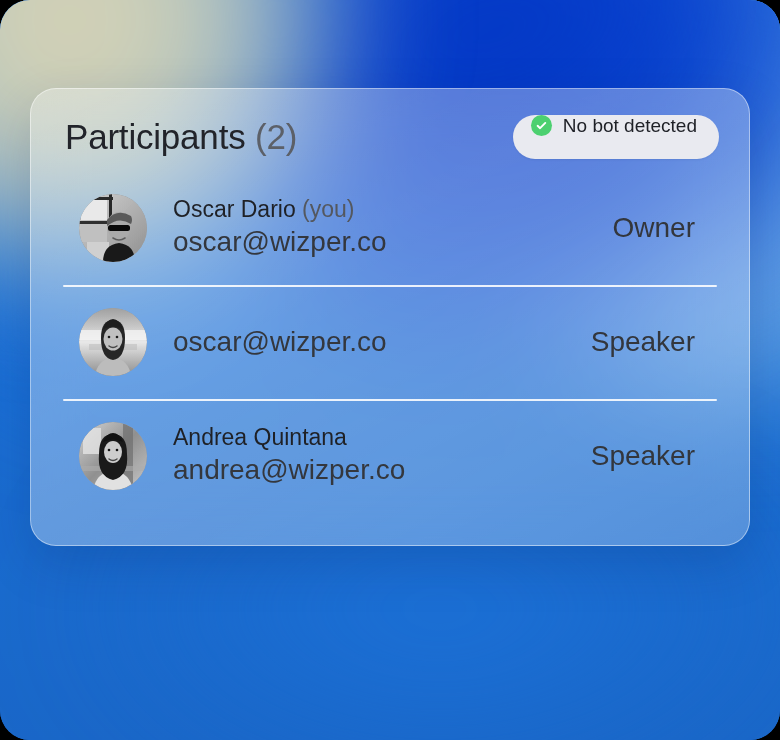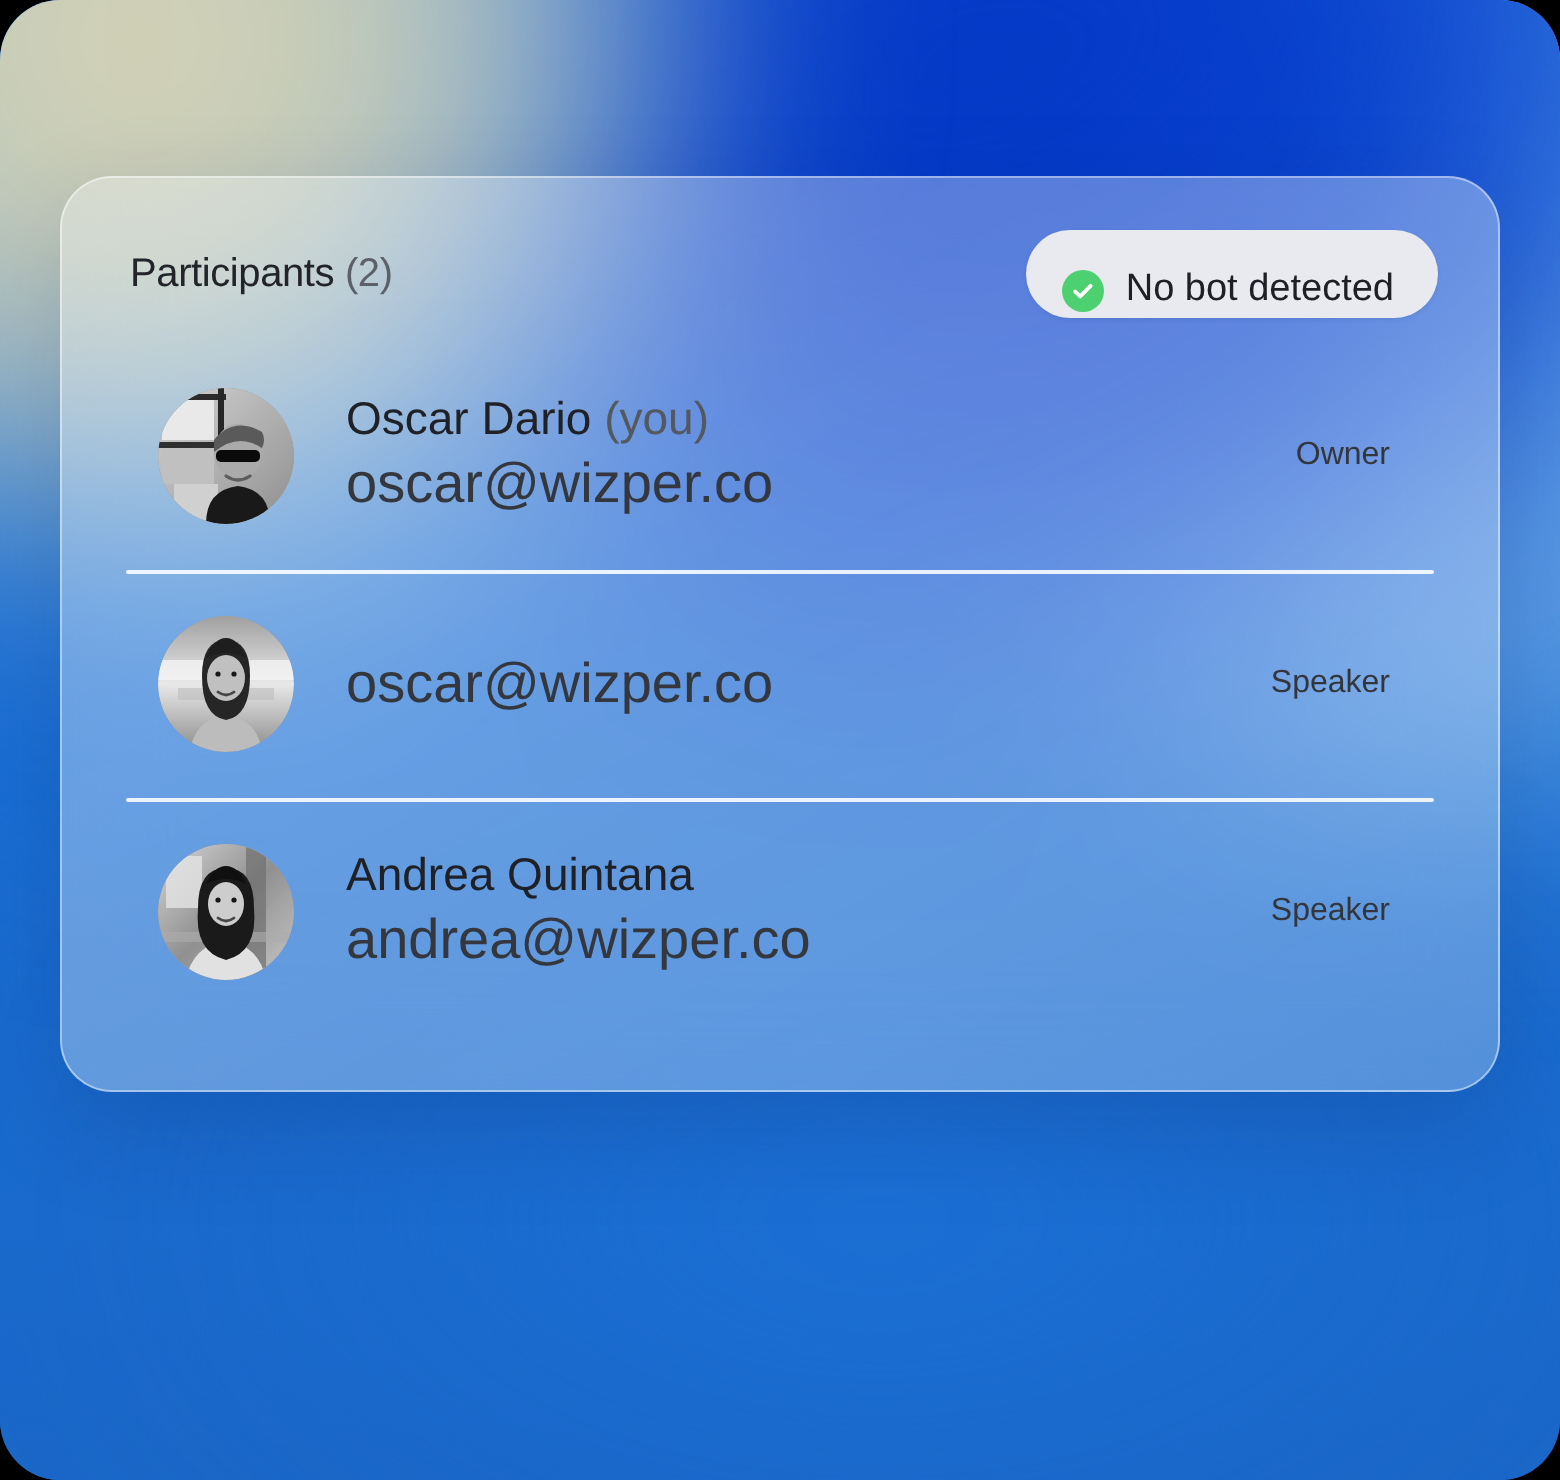--- a/index.html
+++ b/index.html
@@ -86,34 +86,34 @@
   }
 
   
   .card-header {
     position:absolute;
     left:34px; right:30px; top:22px;
     height:52px;
     display:flex; align-items:center; justify-content:space-between;
   }
   .title {
-    font-size:20px;
+    font-size:35px;
     font-weight:400;
     color:#22242a;
     letter-spacing:-0.2px;
     white-space:nowrap;
   }
   .title .count {
     color:#5c6068;
   }
 
   .bot-badge {
-    display:flex; align-items:center; gap:11px;
+    display:flex; align-items:flex-start; gap:11px;
     height:44px;
-    padding:16px 22px 0 18px;
+    padding:0 22px 0 18px;
     border-radius:22px;
     background:#e9eaf0;
     box-shadow:0 1px 2px rgba(0,20,60,0.08);
   }
   .check-circle {
     width:21px; height:21px; flex:none;
     border-radius:50%;
     background:#4cd070;
     display:flex; align-items:center; justify-content:center;
   }
@@ -171,21 +171,21 @@
   }
   .person-email {
     font-size:28px;
     color:#34373d;
     line-height:1.3;
     margin-top:1px;
     white-space:nowrap;
   }
   .role {
     flex:none;
-    font-size:16px;
+    font-size:28px;
     color:#33363c;
     text-align:right;
     white-space:nowrap;
     padding-right:22px;
   }
 </style>
 </head>
 <body>
 
 <div class="screen">

